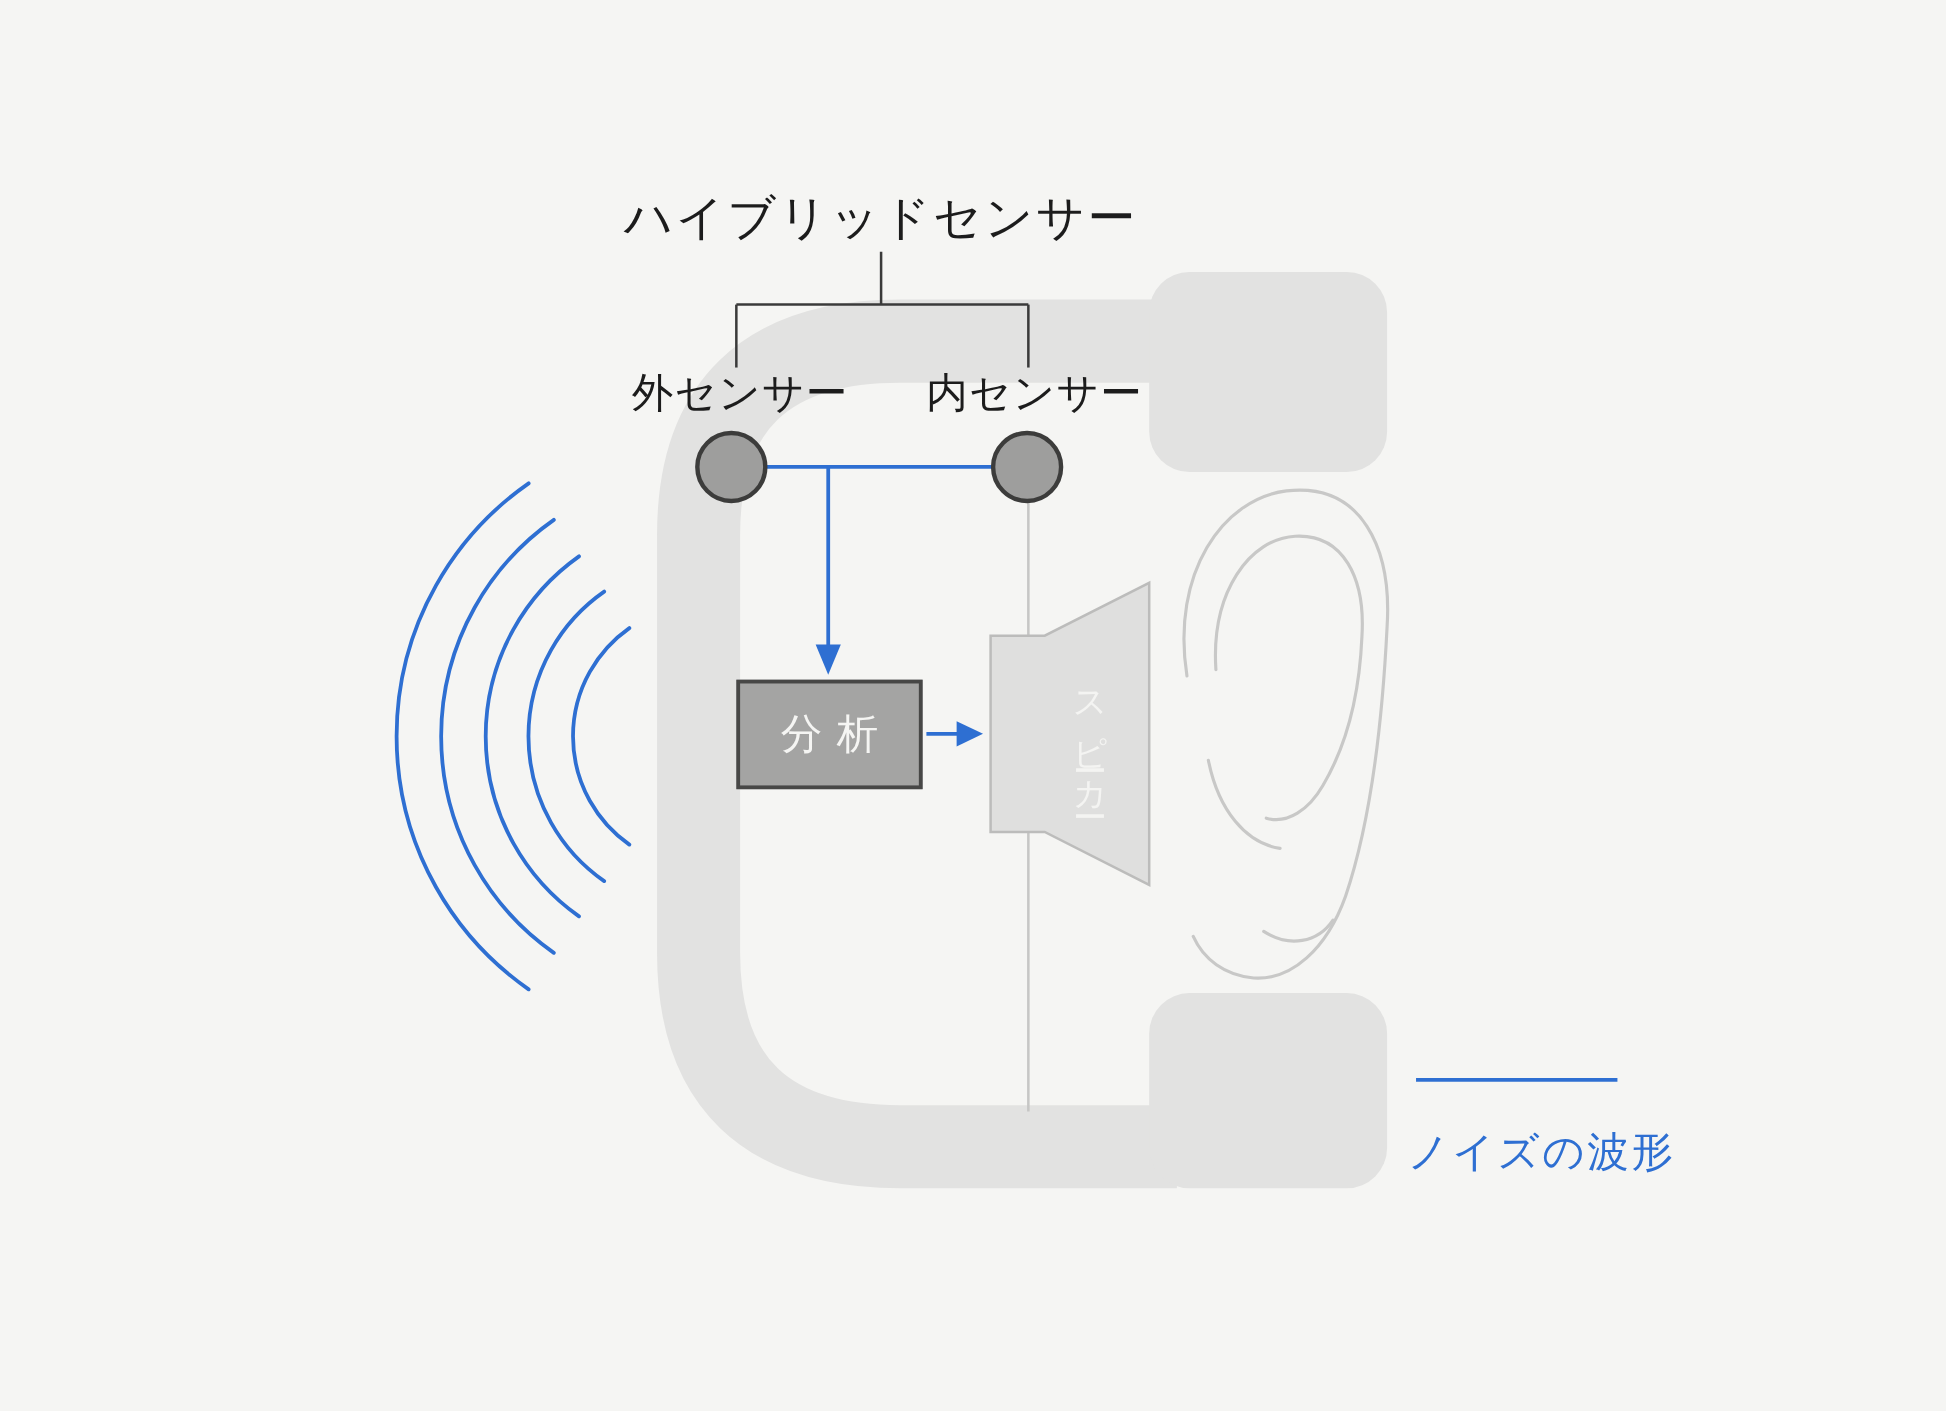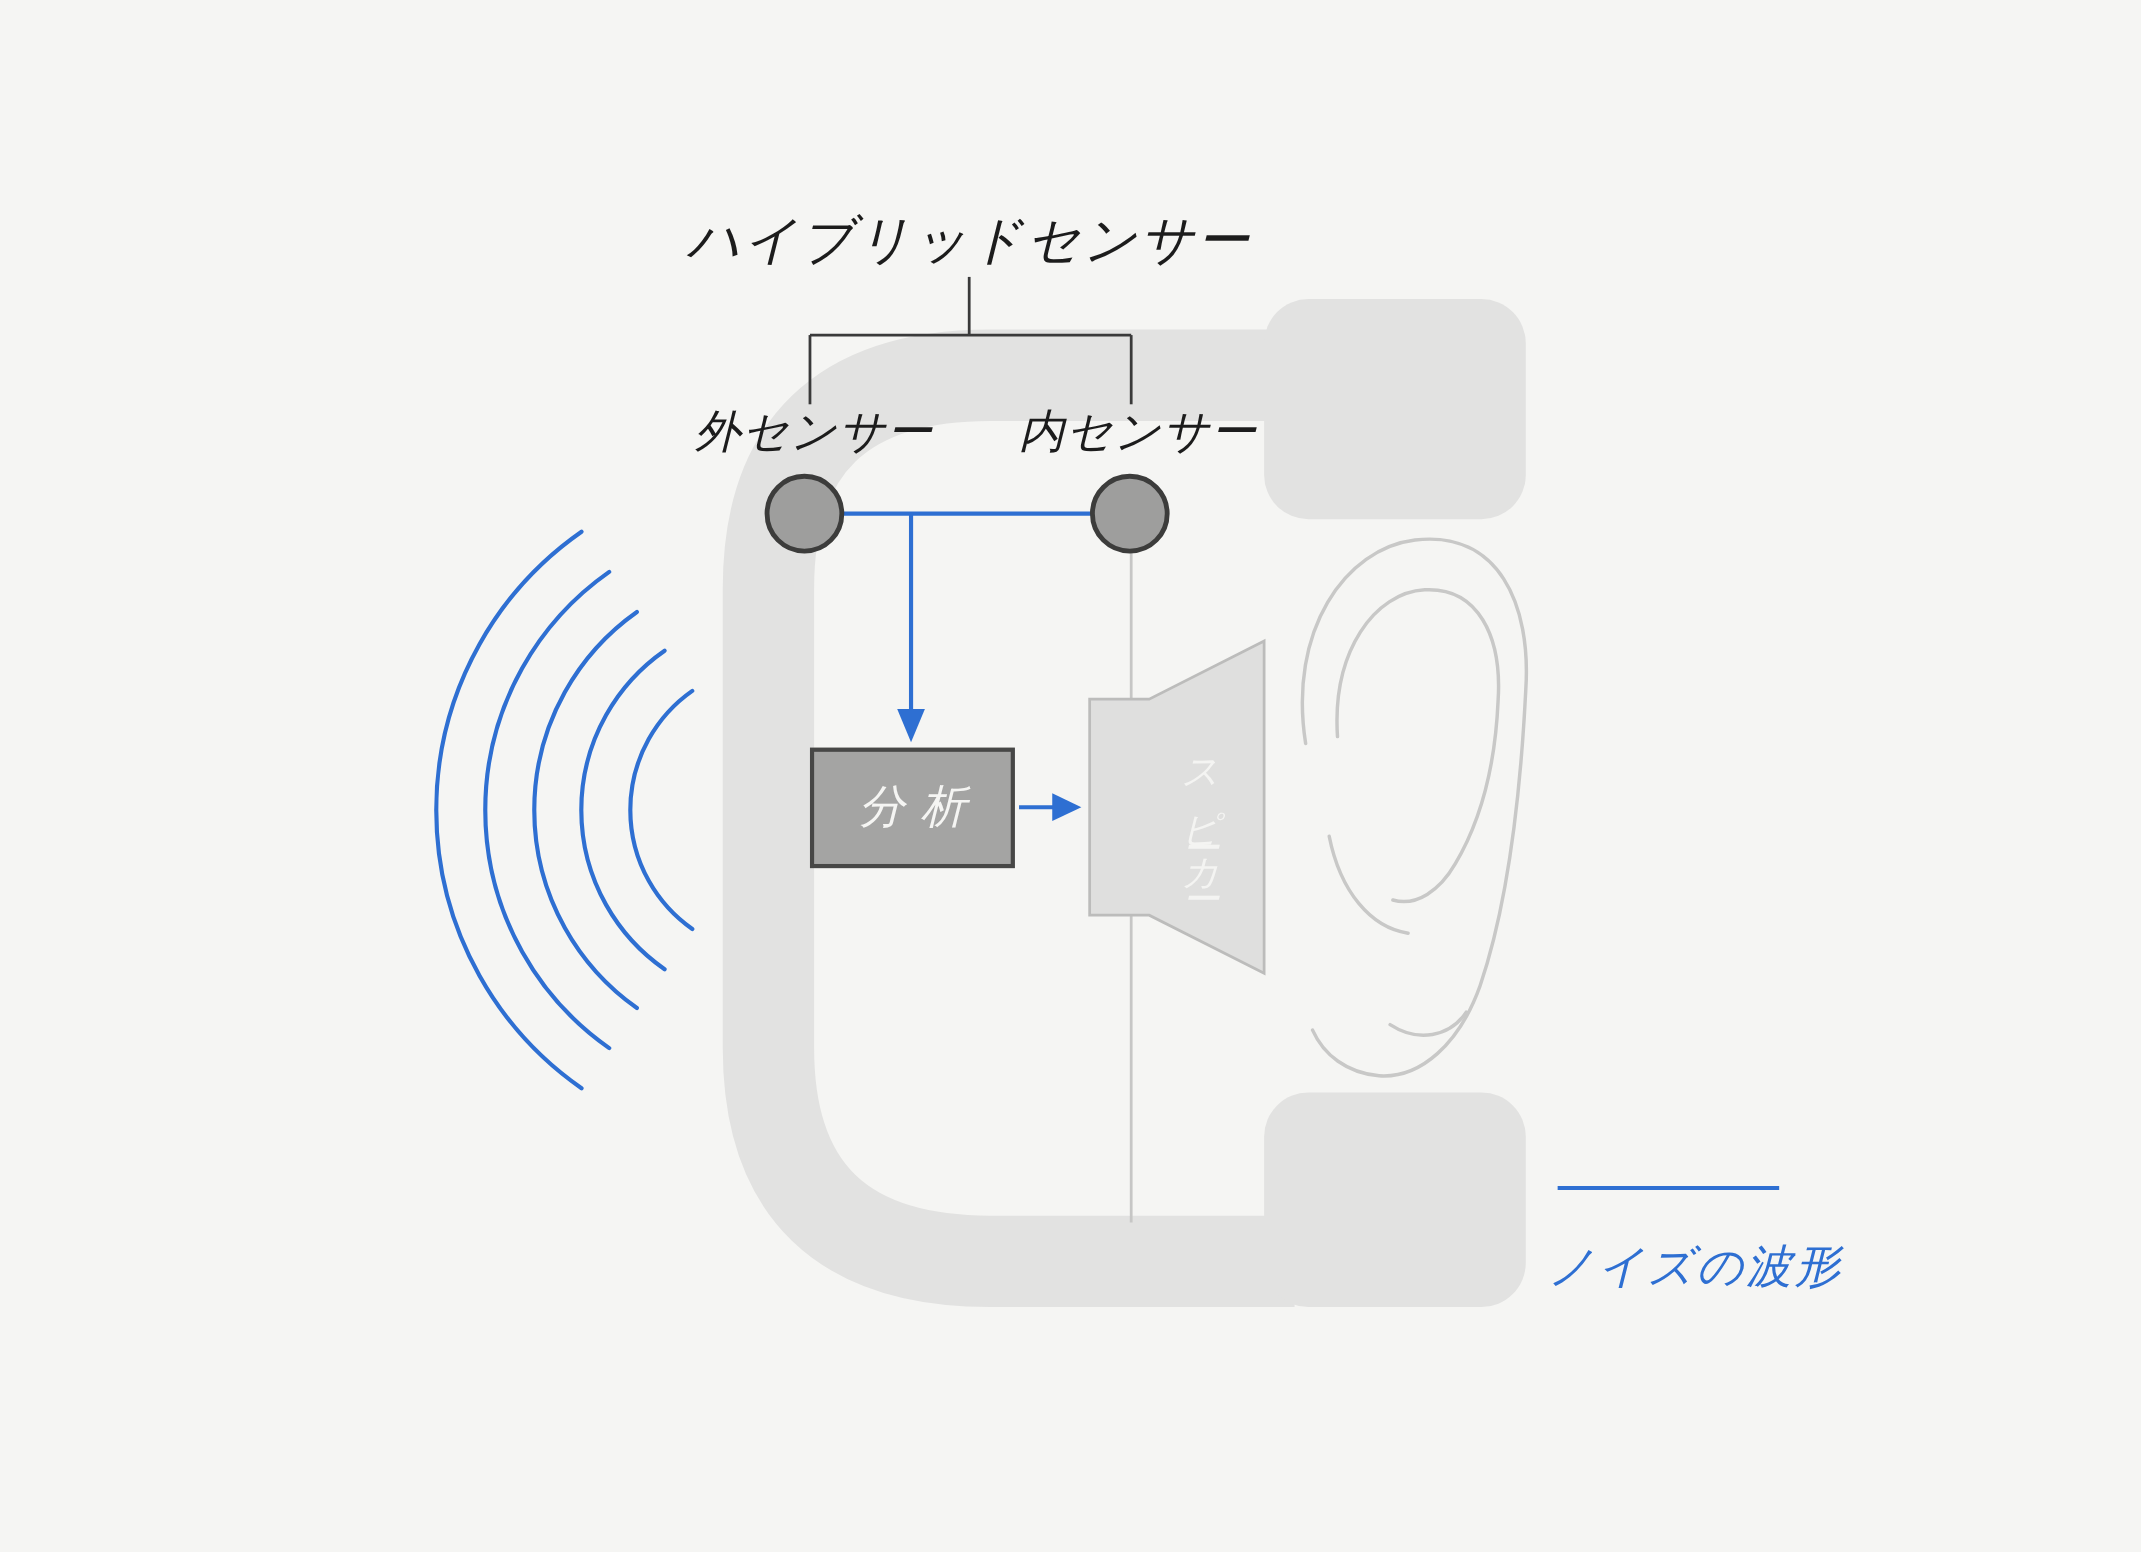--- a/index.html
+++ b/index.html
@@ -7,21 +7,20 @@
     padding: 0;
     background: #f5f5f3;
     font-family: "DejaVu Serif", "Liberation Serif", serif;
   }
   #canvas {
     position: relative;
     width: 1946px;
     height: 1411px;
     overflow: hidden;
     background: #f5f5f3;
-    font-style: italic;
   }
   
   #stage {
     position: absolute;
     left: 0; top: 0;
     width: 1546px;
     height: 1121px;
     transform: scale(1.2587);
     transform-origin: 0 0;
   }

